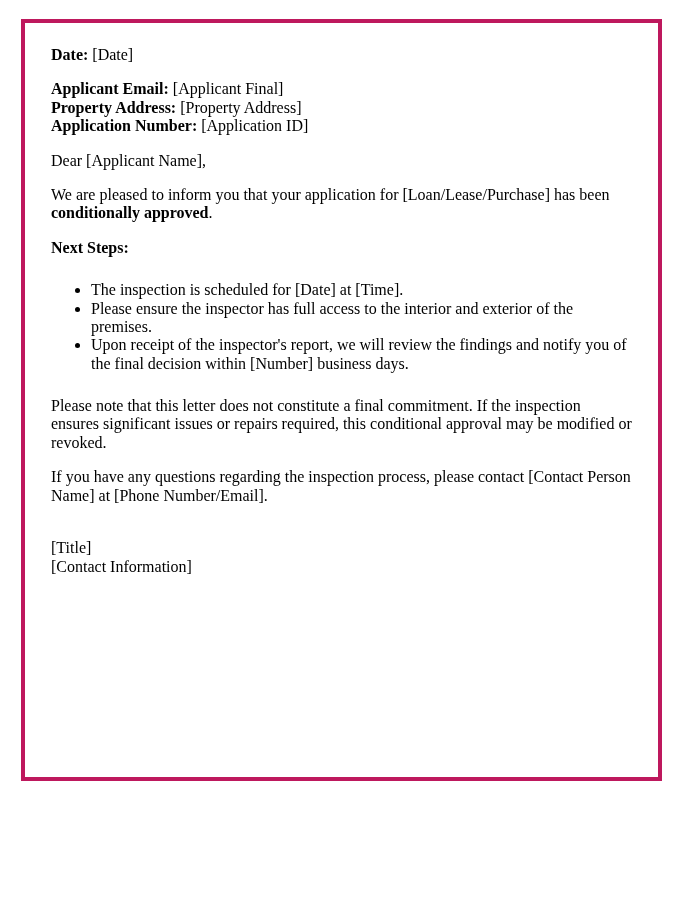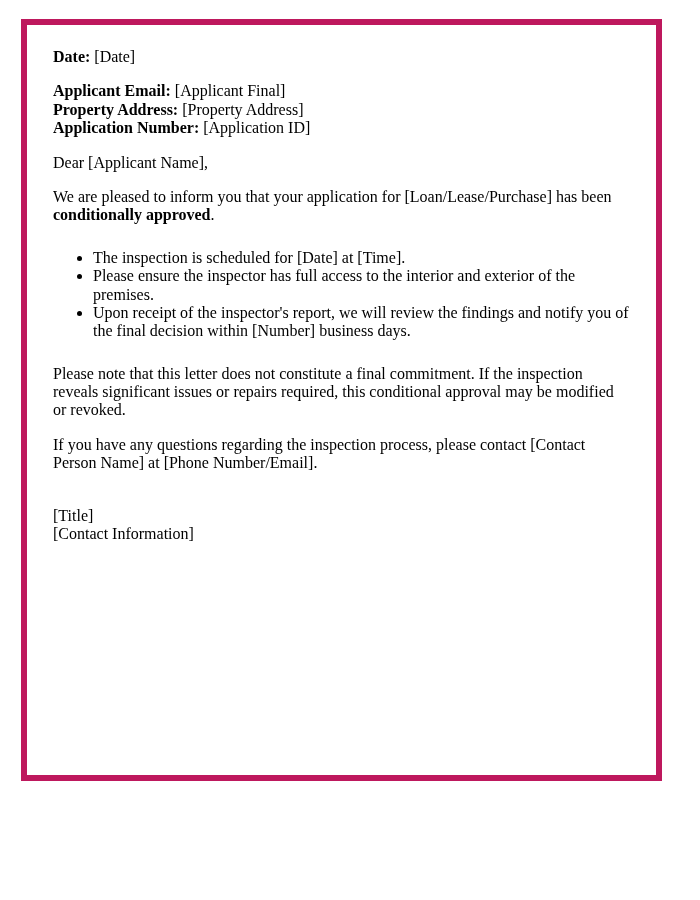--- a/index.html
+++ b/index.html
@@ -15,21 +15,21 @@
     font-size: 16px;
     color: #000000;
   }
   .letter-page {
     position: absolute;
     left: 21px;
     top: 19px;
     width: 641px;
     height: 762px;
     box-sizing: border-box;
-    border: 6px solid #be185d;
+    border: 4px solid #be185d;
     background: #ffffff;
     padding: 7px 26px 20px 26px;
     overflow: hidden;
   }
   .letter-page p {
     margin: 16px 0;
     line-height: 1.15;
   }
   .letter-page ul {
     margin: 24px 0;
@@ -58,28 +58,31 @@
     <span>[Property Address]</span><br>
     <b>Application Number:</b>
     <span>[Application ID]</span>
   </p>
 
   <p>Dear [Applicant Name],</p>
 
   <p><span>We are pleased to inform you that your application for [Loan/Lease/Purchase] has been </span><b>conditionally approved</b><span>.</span></p>
 
 
+  <p>
+    <b>Next Steps:</b>
+  </p>
 
   <ul>
     <li>The inspection is scheduled for [Date] at [Time].</li>
     <li>Please ensure the inspector has full access to the interior and exterior of the premises.</li>
     <li>Upon receipt of the inspector's report, we will review the findings and notify you of the final decision within [Number] business days.</li>
   </ul>
 
-  <p>Please note that this letter does not constitute a final commitment. If the inspection reveals significant issues or repairs required, this conditional approval may be modified or revoked.</p>
+  <p>Please note that this letter does not constitute a final commitment. If the inspection ensures significant issues or repairs required, this conditional approval may be modified or revoked.</p>
 
   <p>If you have any questions regarding the inspection process, please contact [Contact Person Name] at [Phone Number/Email].</p>
 
 
   <p>
     <br>
     <span>[Title]</span><br>
     <span>[Contact Information]</span>
   </p>
 

